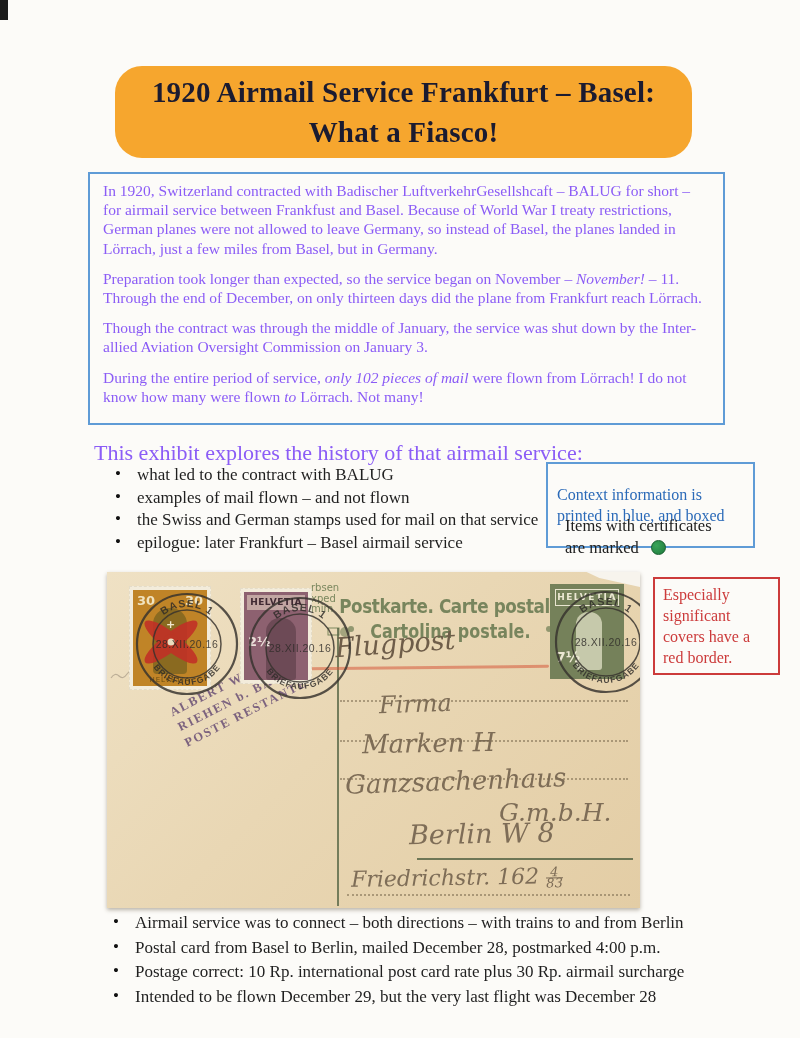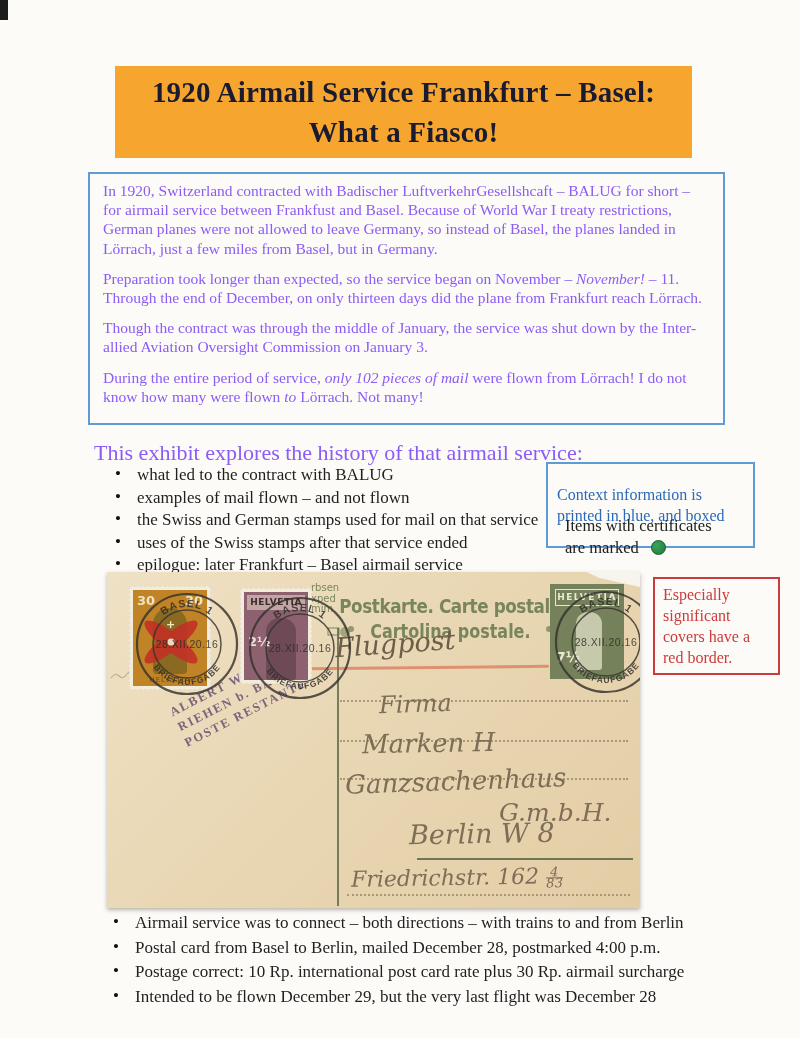--- a/index.html
+++ b/index.html
@@ -4,21 +4,21 @@
 <style>
   html,body{margin:0;padding:0;background:#ffffff;}
   .page{position:relative;width:800px;height:1038px;background:#fcfbf8;
         font-family:"Liberation Serif", serif;color:#1f1f1f;overflow:hidden;}
 
   .corner-mark{position:absolute;left:0;top:0;width:8px;height:20px;background:#1c1c1c;}
 
   
   .banner{position:absolute;left:115px;top:66px;width:577px;height:92px;
           background:#f6a62e;display:flex;flex-direction:column;justify-content:center;
-          align-items:center;text-align:center;}
+          align-items:center;text-align:center;border-radius:27px;}
   .banner .t1,.banner .t2{font-weight:bold;font-size:29px;line-height:40px;color:#1b1b30;
           letter-spacing:.2px;}
 
   
   .intro-box{position:absolute;left:88px;top:172px;width:637px;height:253px;
              box-sizing:border-box;border:2px solid #5f9bd6;padding:7px 13px 4px 13px;
              color:#8b5cf6;font-size:15.5px;line-height:19.2px;}
   .intro-box p{margin:0 0 11px 0;}
   .intro-box i{font-style:italic;}
 
@@ -154,21 +154,20 @@
     <p><span>Preparation took longer than expected, so the service began on November – </span><i>November!</i><span> – 11. Through the end of December, on only thirteen days did the plane from Frankfurt reach Lörrach.</span></p>
     <p><span>Though the contract was through the middle of January, the service was shut down by the Inter-allied Aviation Oversight Commission on January 3.</span></p>
     <p><span>During the entire period of service, </span><i>only 102 pieces of mail</i><span> were flown from Lörrach! I do not know how many were flown </span><i>to</i><span> Lörrach.  Not many!</span></p>
   </section>
 
   <div class="exhibit-intro">This exhibit explores the history of that airmail service:</div>
   <ul class="plain exhibit-bullets">
     <li>what led to the contract with BALUG</li>
     <li>examples of mail flown – and not flown</li>
     <li>the Swiss and German stamps used for mail on that service</li>
-    <li>uses of the Swiss stamps after that service ended</li>
     <li>epilogue: later Frankfurt – Basel airmail service</li>
   </ul>
 
   <aside class="context-note">Context information is printed in blue, and boxed</aside>
 
   <div class="cert-note">
     <span>Items with certificates</span><br>
     <span>are marked</span>
     <span class="green-dot"></span>
   </div>

